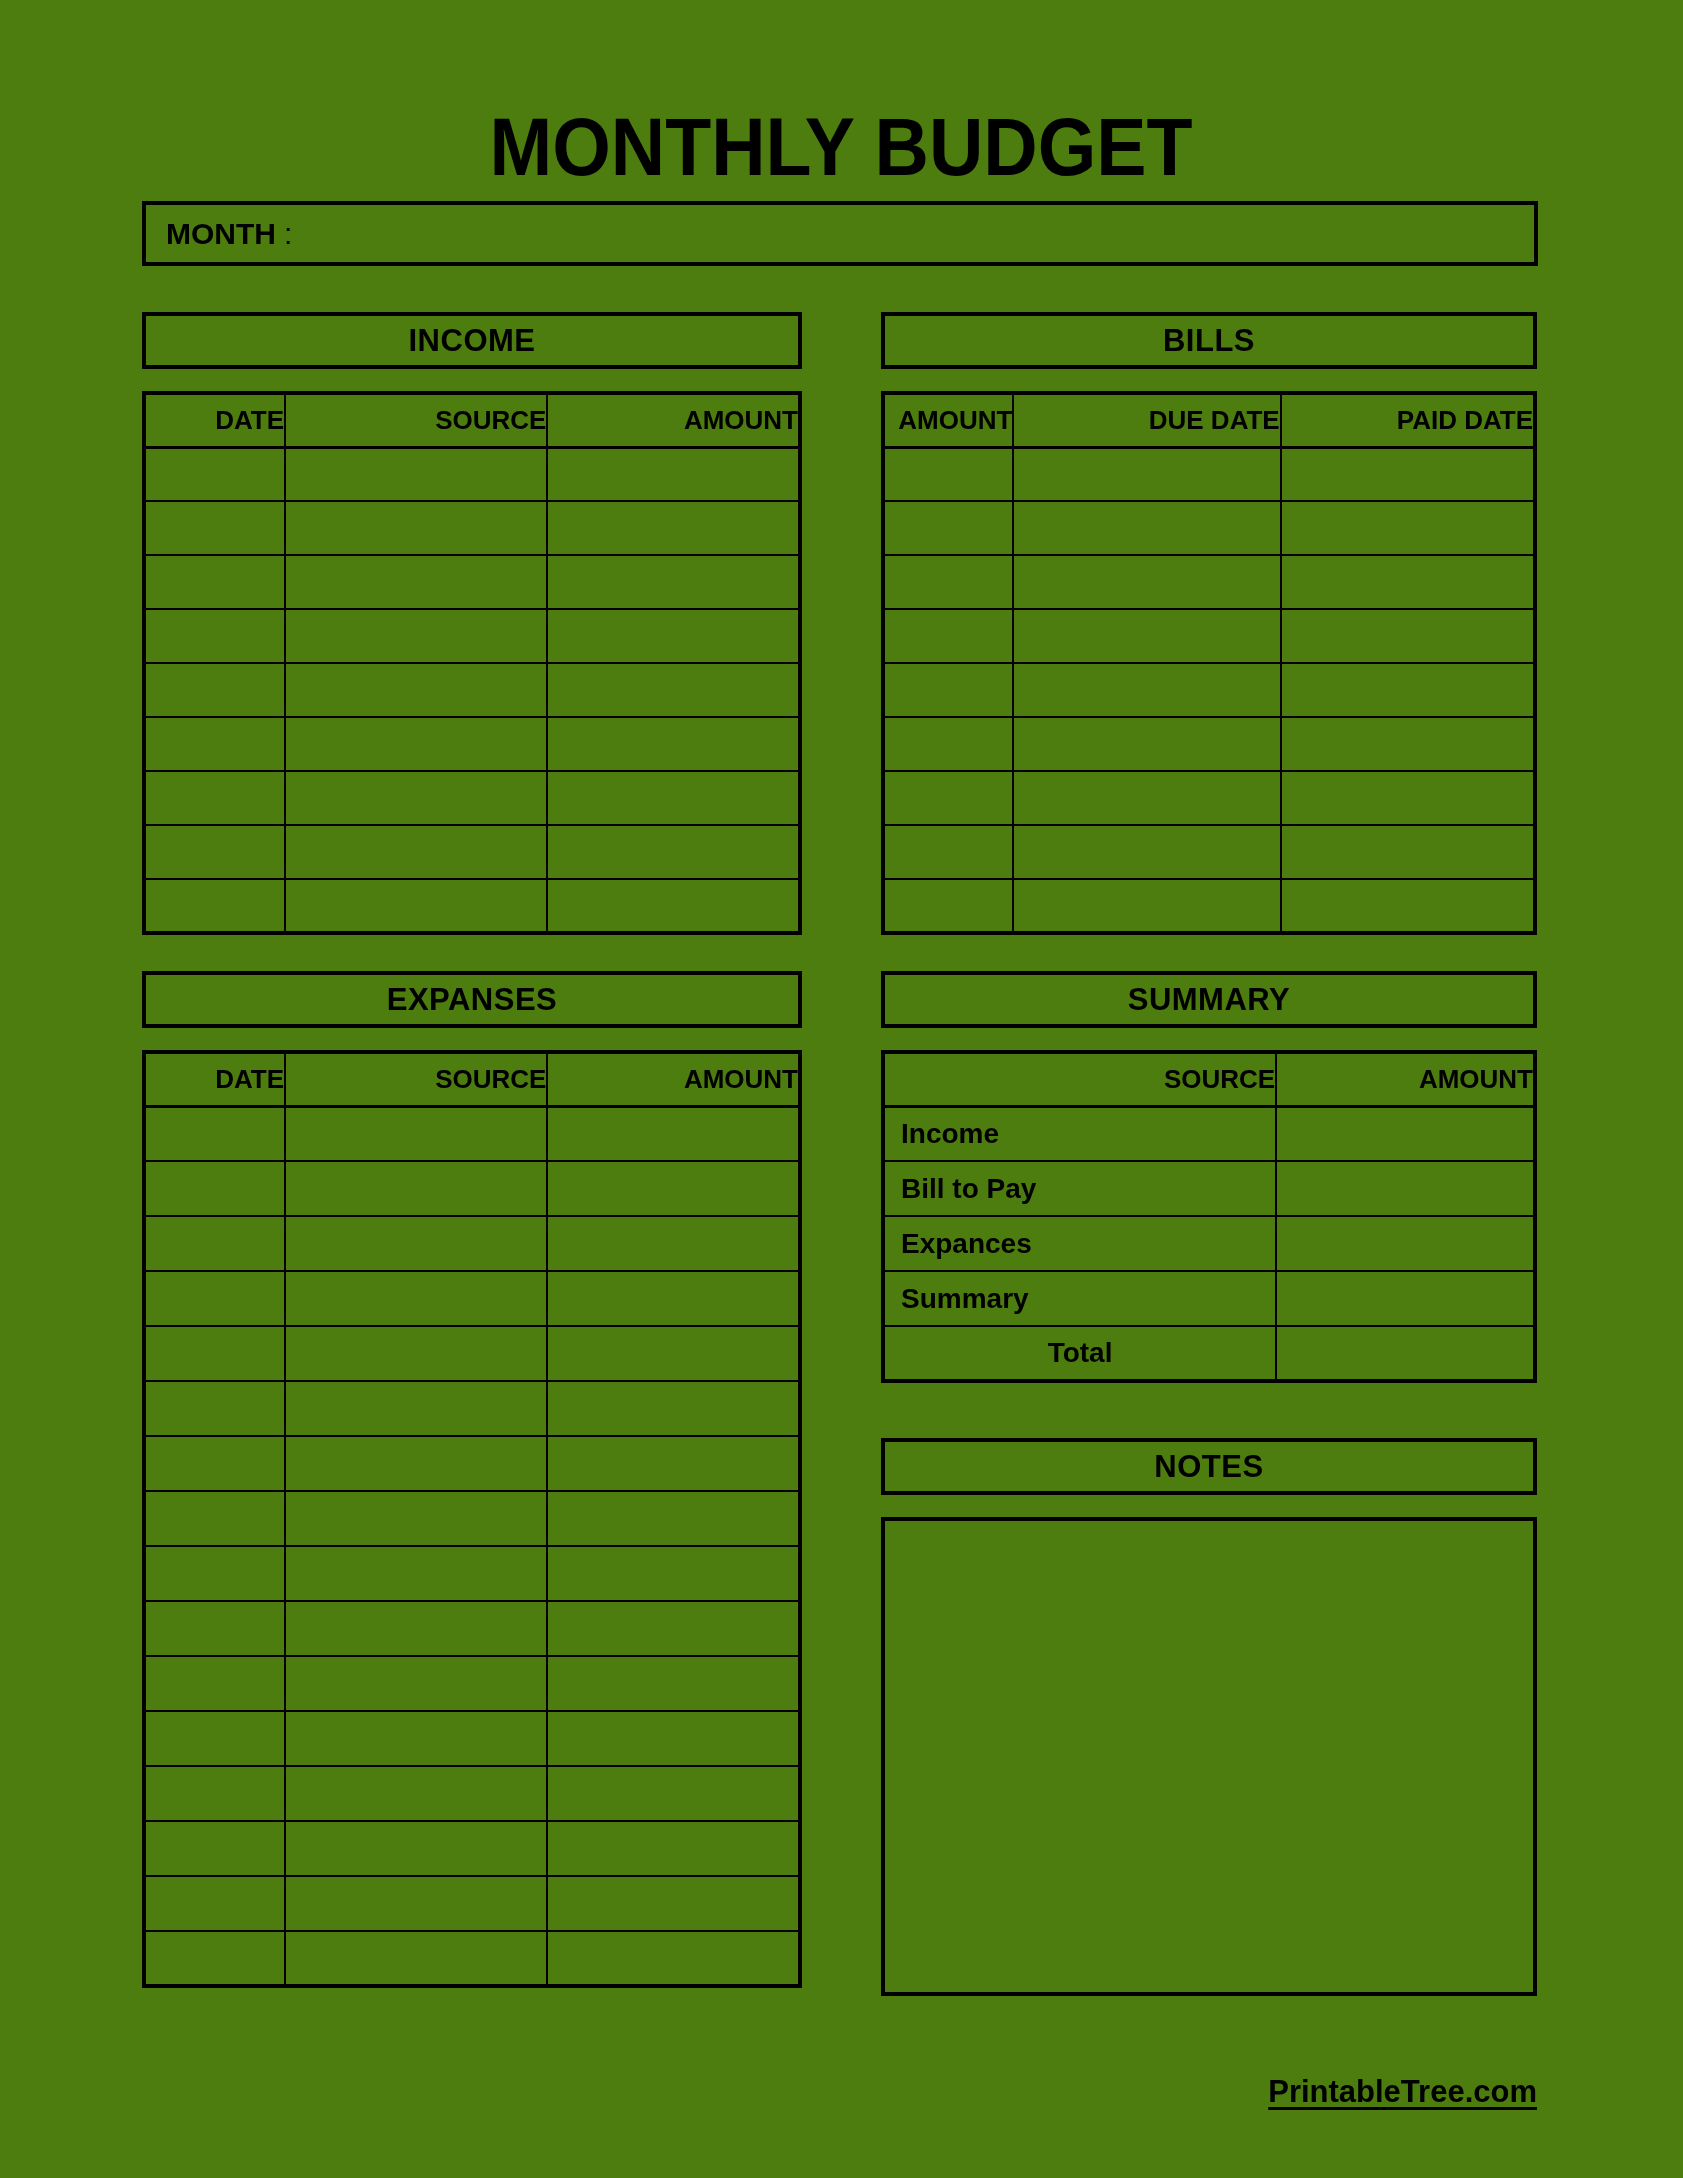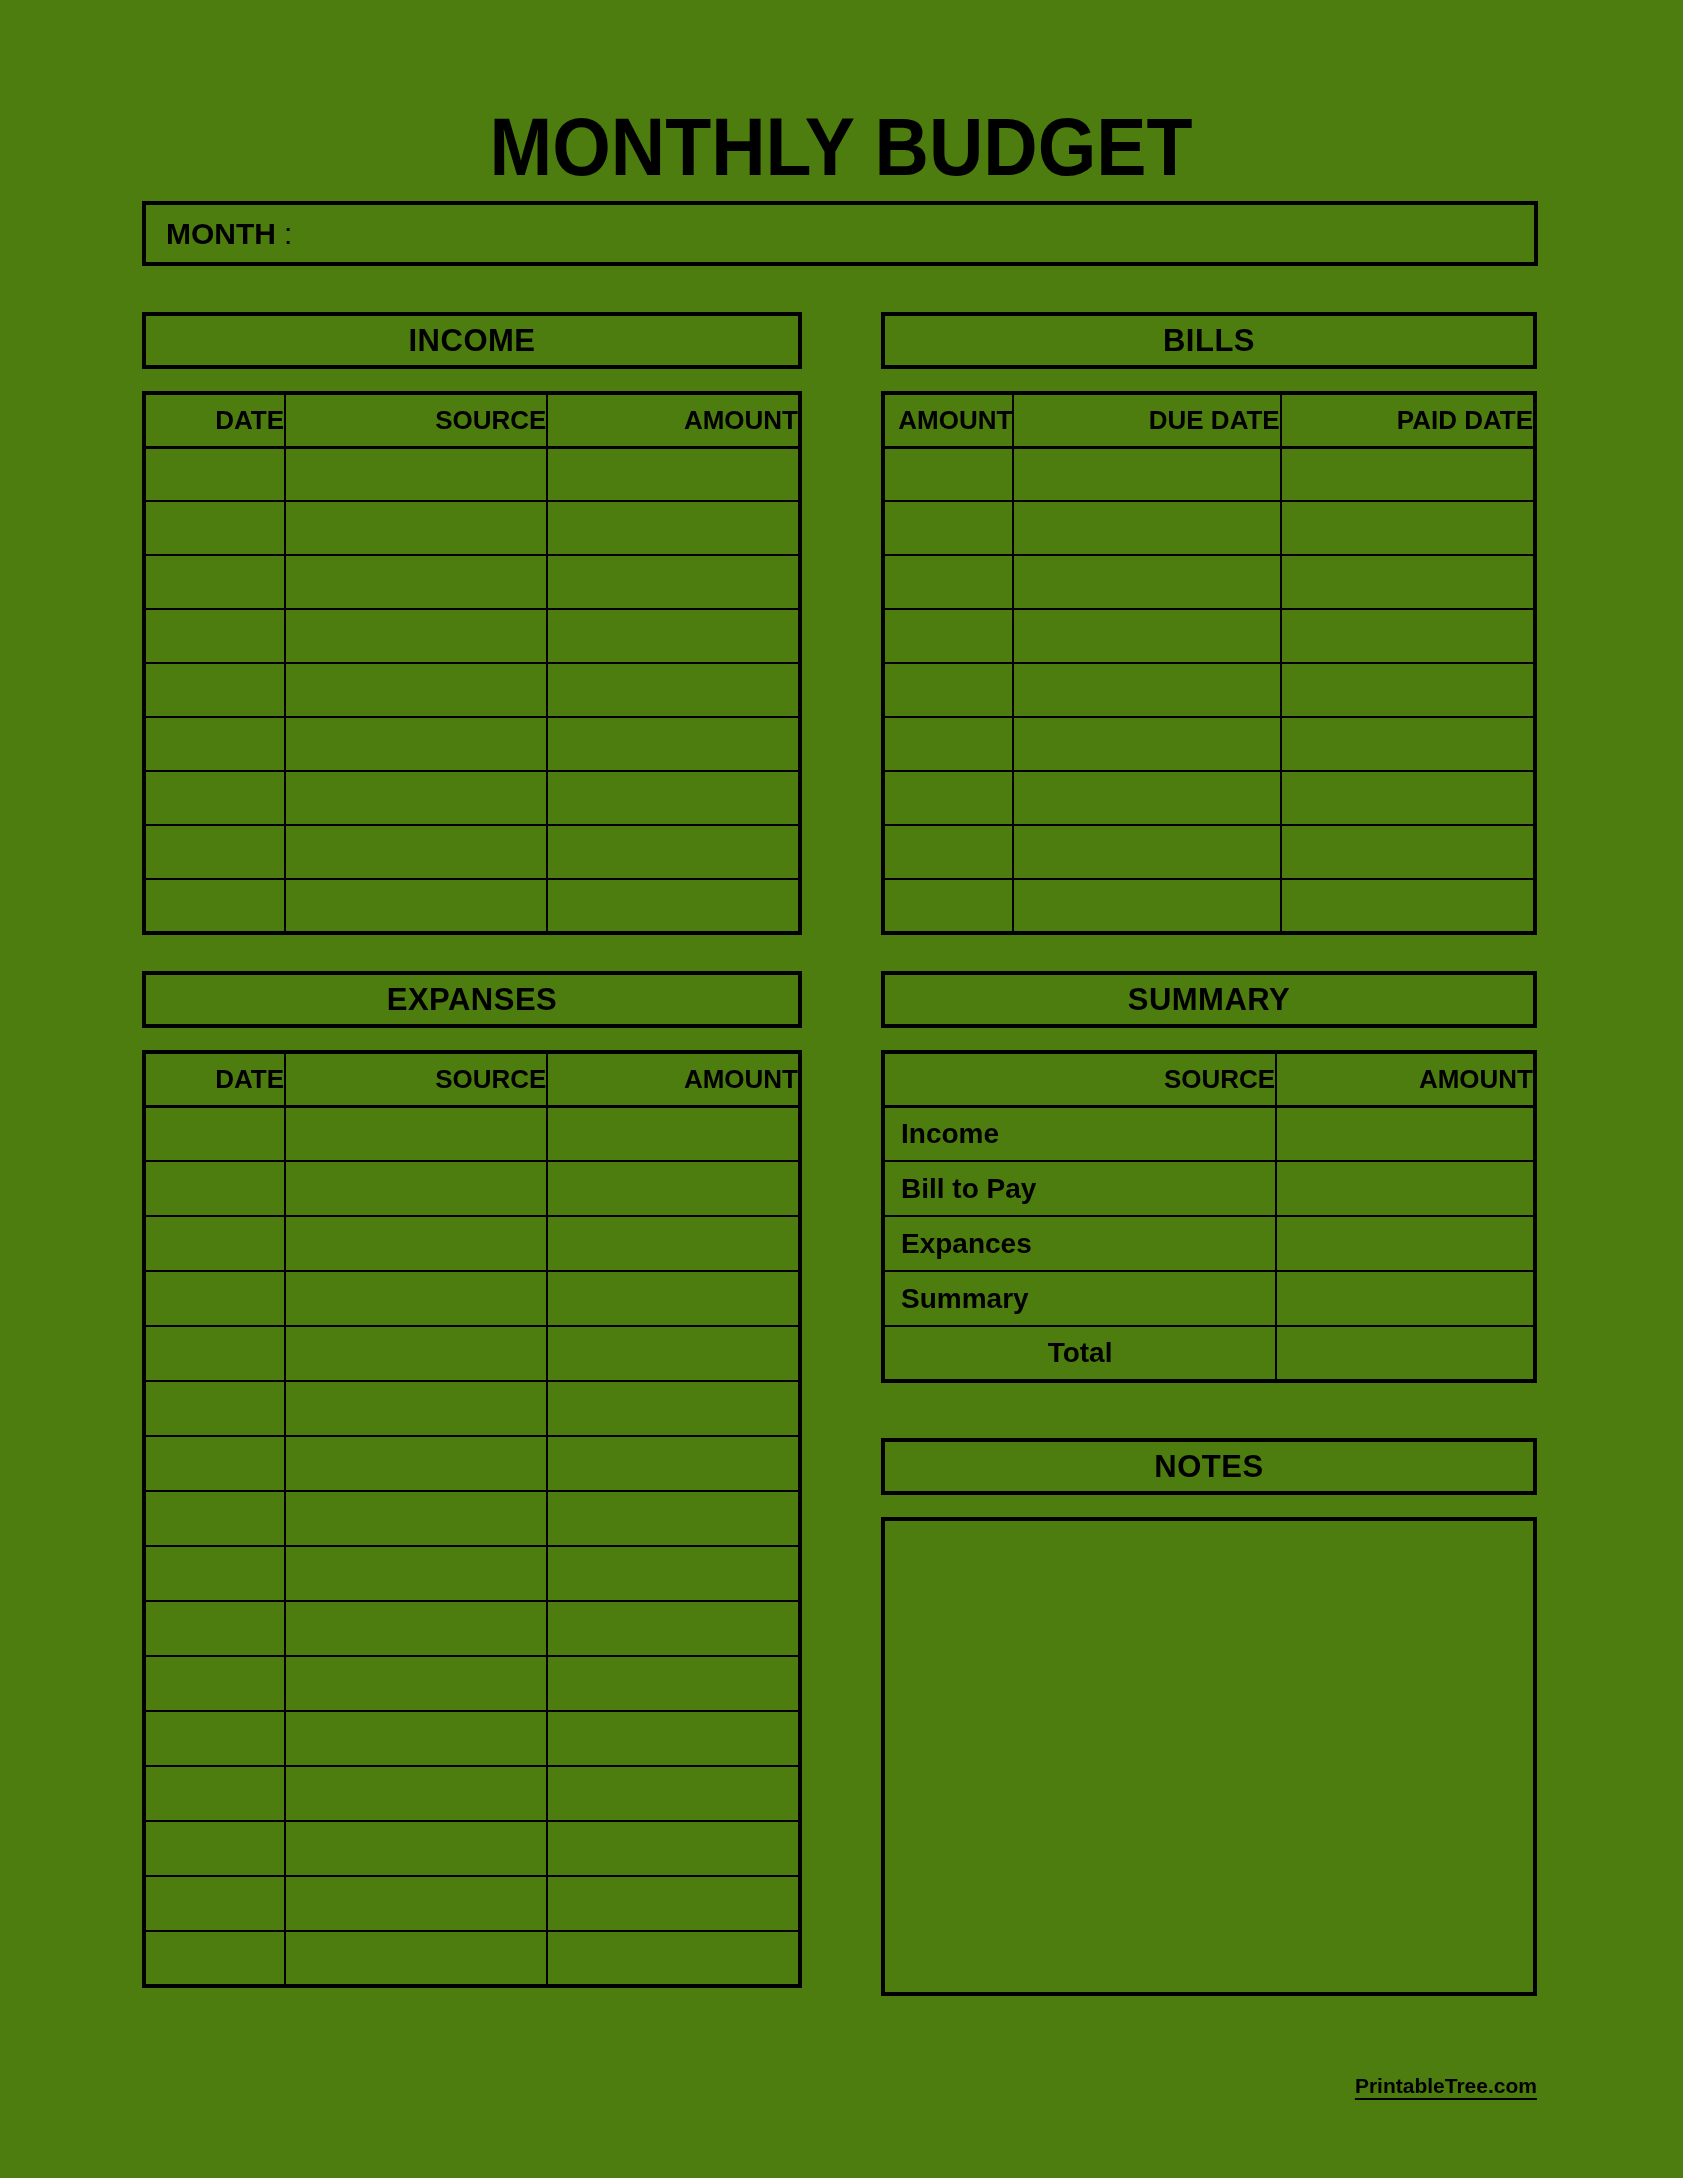--- a/index.html
+++ b/index.html
@@ -84,21 +84,21 @@
   
   .sec-notes { margin-top: 55px; border-radius: 25px; }
   .notes-box {
     margin-top: 22px; border: 4px solid #000; height: 479px;
     padding: 12px; font-size: 24px;
   }
 
   
   .footer {
     position: absolute; top: 2074px; right: 146px;
-    font-size: 21px; font-weight: 700; text-decoration: underline;
+    font-size: 31px; font-weight: 700; text-decoration: underline;
     text-underline-offset: 5px;
   }
 </style>
 </head>
 <body>
 
 <div class="page">
 
   <div class="title">
     <span>MONTHLY BUDGET</span>

